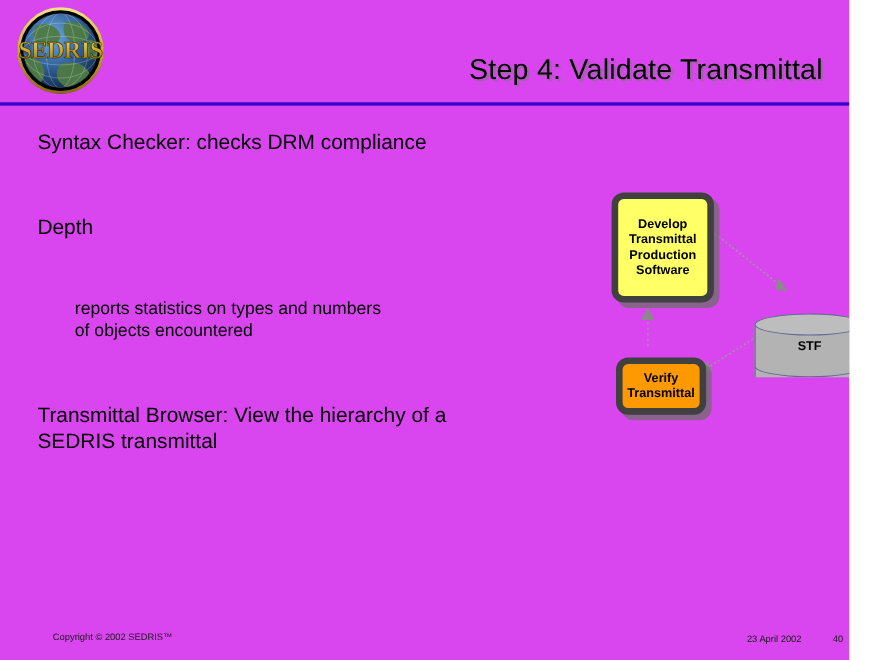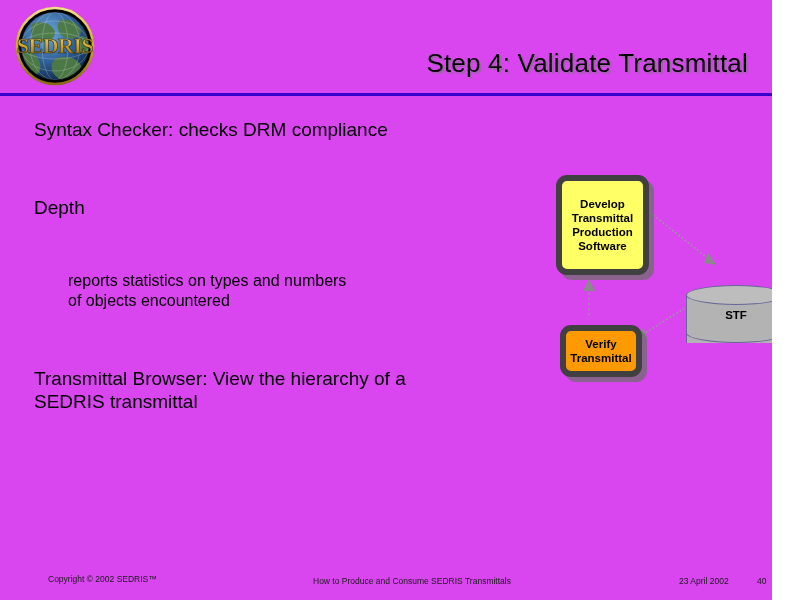--- a/index.html
+++ b/index.html
@@ -256,19 +256,18 @@
     <div id="cylinder">
       <div class="cyl-body"></div>
       <div class="cyl-bottom"></div>
       <div class="cyl-top"></div>
       <div class="cyl-label">STF</div>
     </div>
   </div>
 
   <div class="footer" id="footer-copyright">Copyright © 2002 SEDRIS™</div>
 
-  <div class="footer" id="footer-center">How to Produce and Consume SEDRIS Transmittals</div>
 
   <div class="footer" id="footer-date">23 April 2002</div>
 
   <div class="footer" id="footer-page">40</div>
 
 </div>
 
 </body></html>

